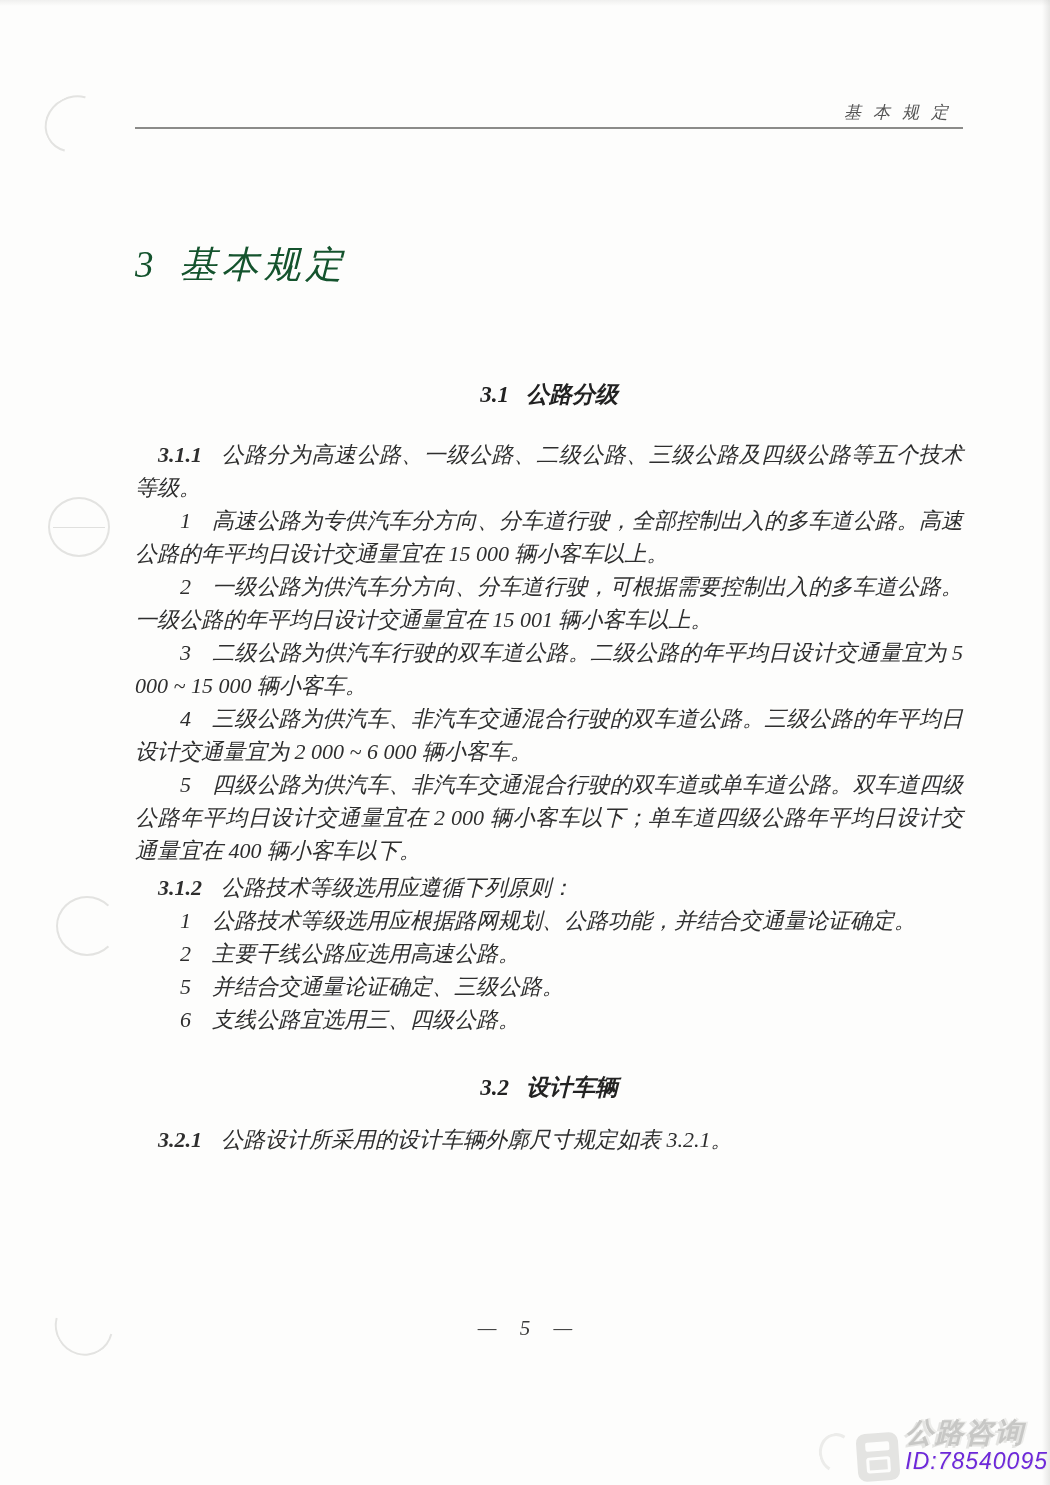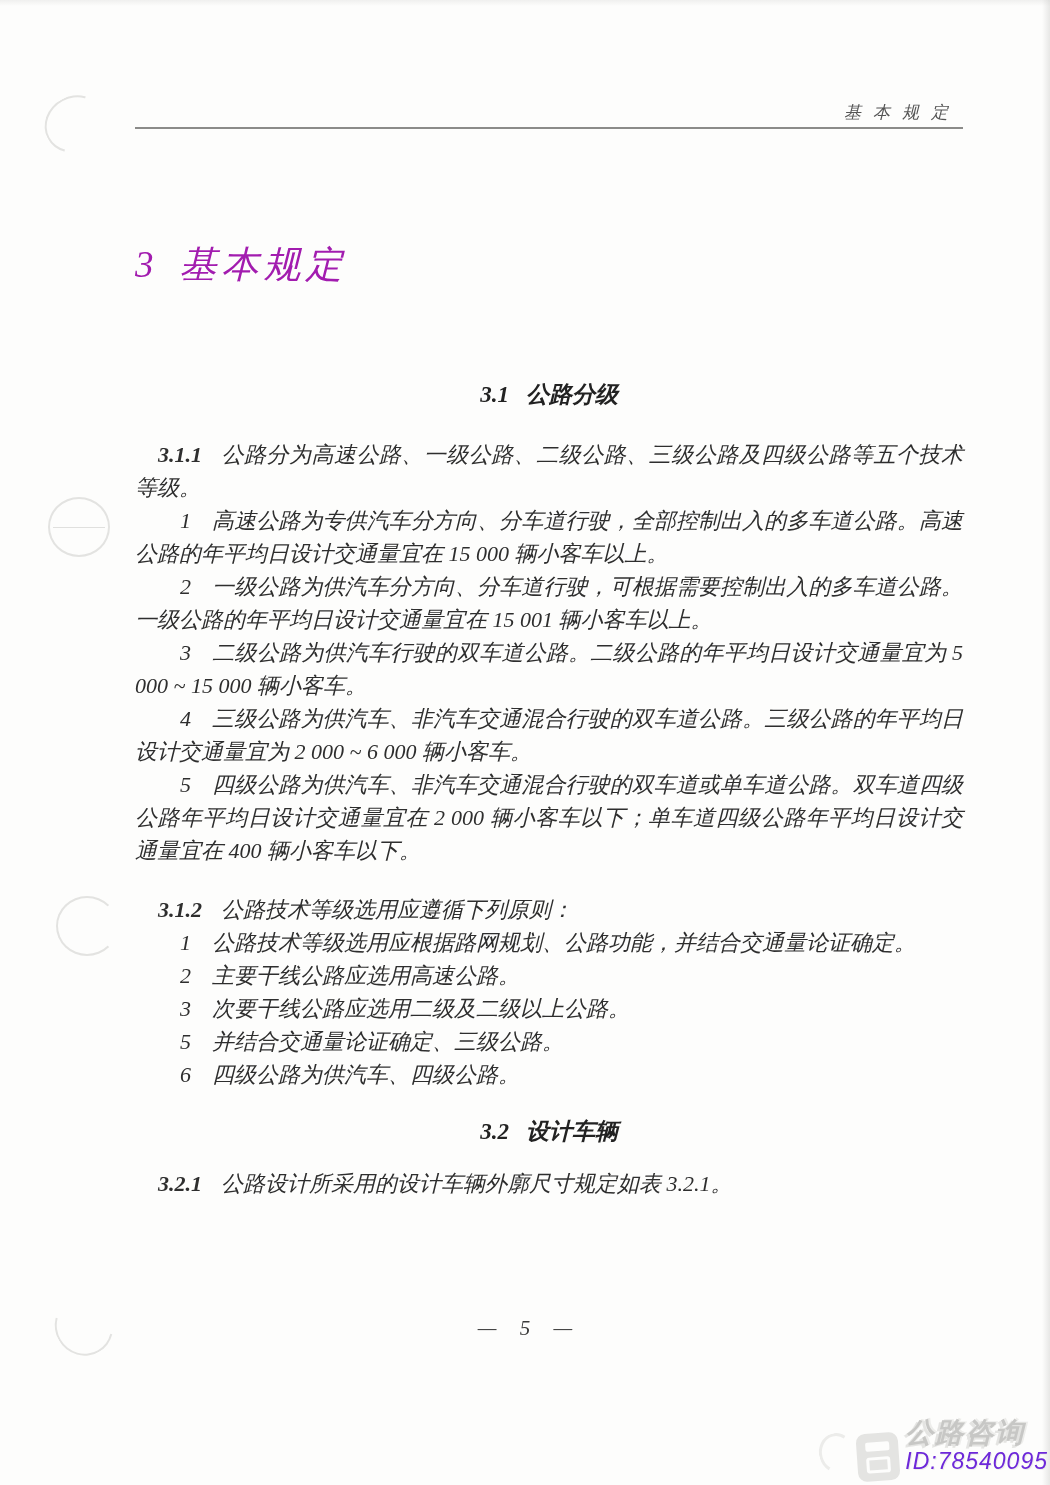--- a/index.html
+++ b/index.html
@@ -47,39 +47,39 @@
   }
 
   
   .content {
     position:absolute; left:135px; top:242px; width:828px;
     font-size:22px; line-height:33px;
     text-align:justify;
   }
   .chapter-title {
     font-size:37px; line-height:46px; font-weight:400;
-    color:#a21caf; letter-spacing:5px;
+    color:#14532d; letter-spacing:5px;
     margin:0 0 92px 0; text-align:left;
   }
   .chapter-title .chapter-no { margin-right:26px; letter-spacing:0; }
 
   .section-heading {
     font-size:23px; line-height:30px; font-weight:bold; color:#222;
     margin:0 0 28px 0; text-align:center;
   }
   .section-heading .sec-label { margin-right:17px; }
 
   .clause { margin:0; text-indent:23px; }
   .clause .clause-label { font-weight:bold; margin-right:19px; }
 
   .item { margin:0; text-indent:45px; }
   .item .num { margin-right:21px; }
 
-  .gap-before-312 { margin-top:26px; }
-  .heading-32 { margin-top:26px; margin-bottom:0; }
+  .gap-before-312 { margin-top:4px; }
+  .heading-32 { margin-top:37px; margin-bottom:0; }
   .clause-321 { margin-top:20px; }
 
   
   .page-number {
     position:absolute; top:1316px; left:0; width:100%;
     text-align:center; font-size:21px; color:#3a3a3a;
     letter-spacing:9px; text-indent:9px;
   }
 
   
@@ -147,23 +147,22 @@
     <p class="item"><span class="num">1</span><span>高速公路为专供汽车分方向、分车道行驶，全部控制出入的多车道公路。高速公路的年平均日设计交通量宜在 15 000 辆小客车以上。</span></p>
     <p class="item"><span class="num">2</span><span>一级公路为供汽车分方向、分车道行驶，可根据需要控制出入的多车道公路。一级公路的年平均日设计交通量宜在 15 001 辆小客车以上。</span></p>
     <p class="item"><span class="num">3</span><span>二级公路为供汽车行驶的双车道公路。二级公路的年平均日设计交通量宜为 5 000 ~ 15 000 辆小客车。</span></p>
     <p class="item"><span class="num">4</span><span>三级公路为供汽车、非汽车交通混合行驶的双车道公路。三级公路的年平均日设计交通量宜为 2 000 ~ 6 000 辆小客车。</span></p>
     <p class="item"><span class="num">5</span><span>四级公路为供汽车、非汽车交通混合行驶的双车道或单车道公路。双车道四级公路年平均日设计交通量宜在 2 000 辆小客车以下；单车道四级公路年平均日设计交通量宜在 400 辆小客车以下。</span></p>
 
     <p class="clause gap-before-312"><span class="clause-label">3.1.2</span><span>公路技术等级选用应遵循下列原则：</span></p>
 
     <p class="item"><span class="num">1</span><span>公路技术等级选用应根据路网规划、公路功能，并结合交通量论证确定。</span></p>
     <p class="item"><span class="num">2</span><span>主要干线公路应选用高速公路。</span></p>
-    <p class="item"><span class="num">3</span><span>次要干线公路应选用二级及二级以上公路。</span></p>
     <p class="item"><span class="num">5</span><span>并结合交通量论证确定、三级公路。</span></p>
-    <p class="item"><span class="num">6</span><span>四级公路为供汽车、四级公路。</span></p>
+    <p class="item"><span class="num">6</span><span>支线公路宜选用三、四级公路。</span></p>
 
     <h2 class="section-heading heading-32"><span class="sec-label">3.2</span><span>设计车辆</span></h2>
 
     <p class="clause clause-321"><span class="clause-label">3.2.1</span><span>公路设计所采用的设计车辆外廓尺寸规定如表 3.2.1。</span></p>
 
   </div>
 
   <div class="page-number">— 5 —</div>
 
   <div class="watermark">

